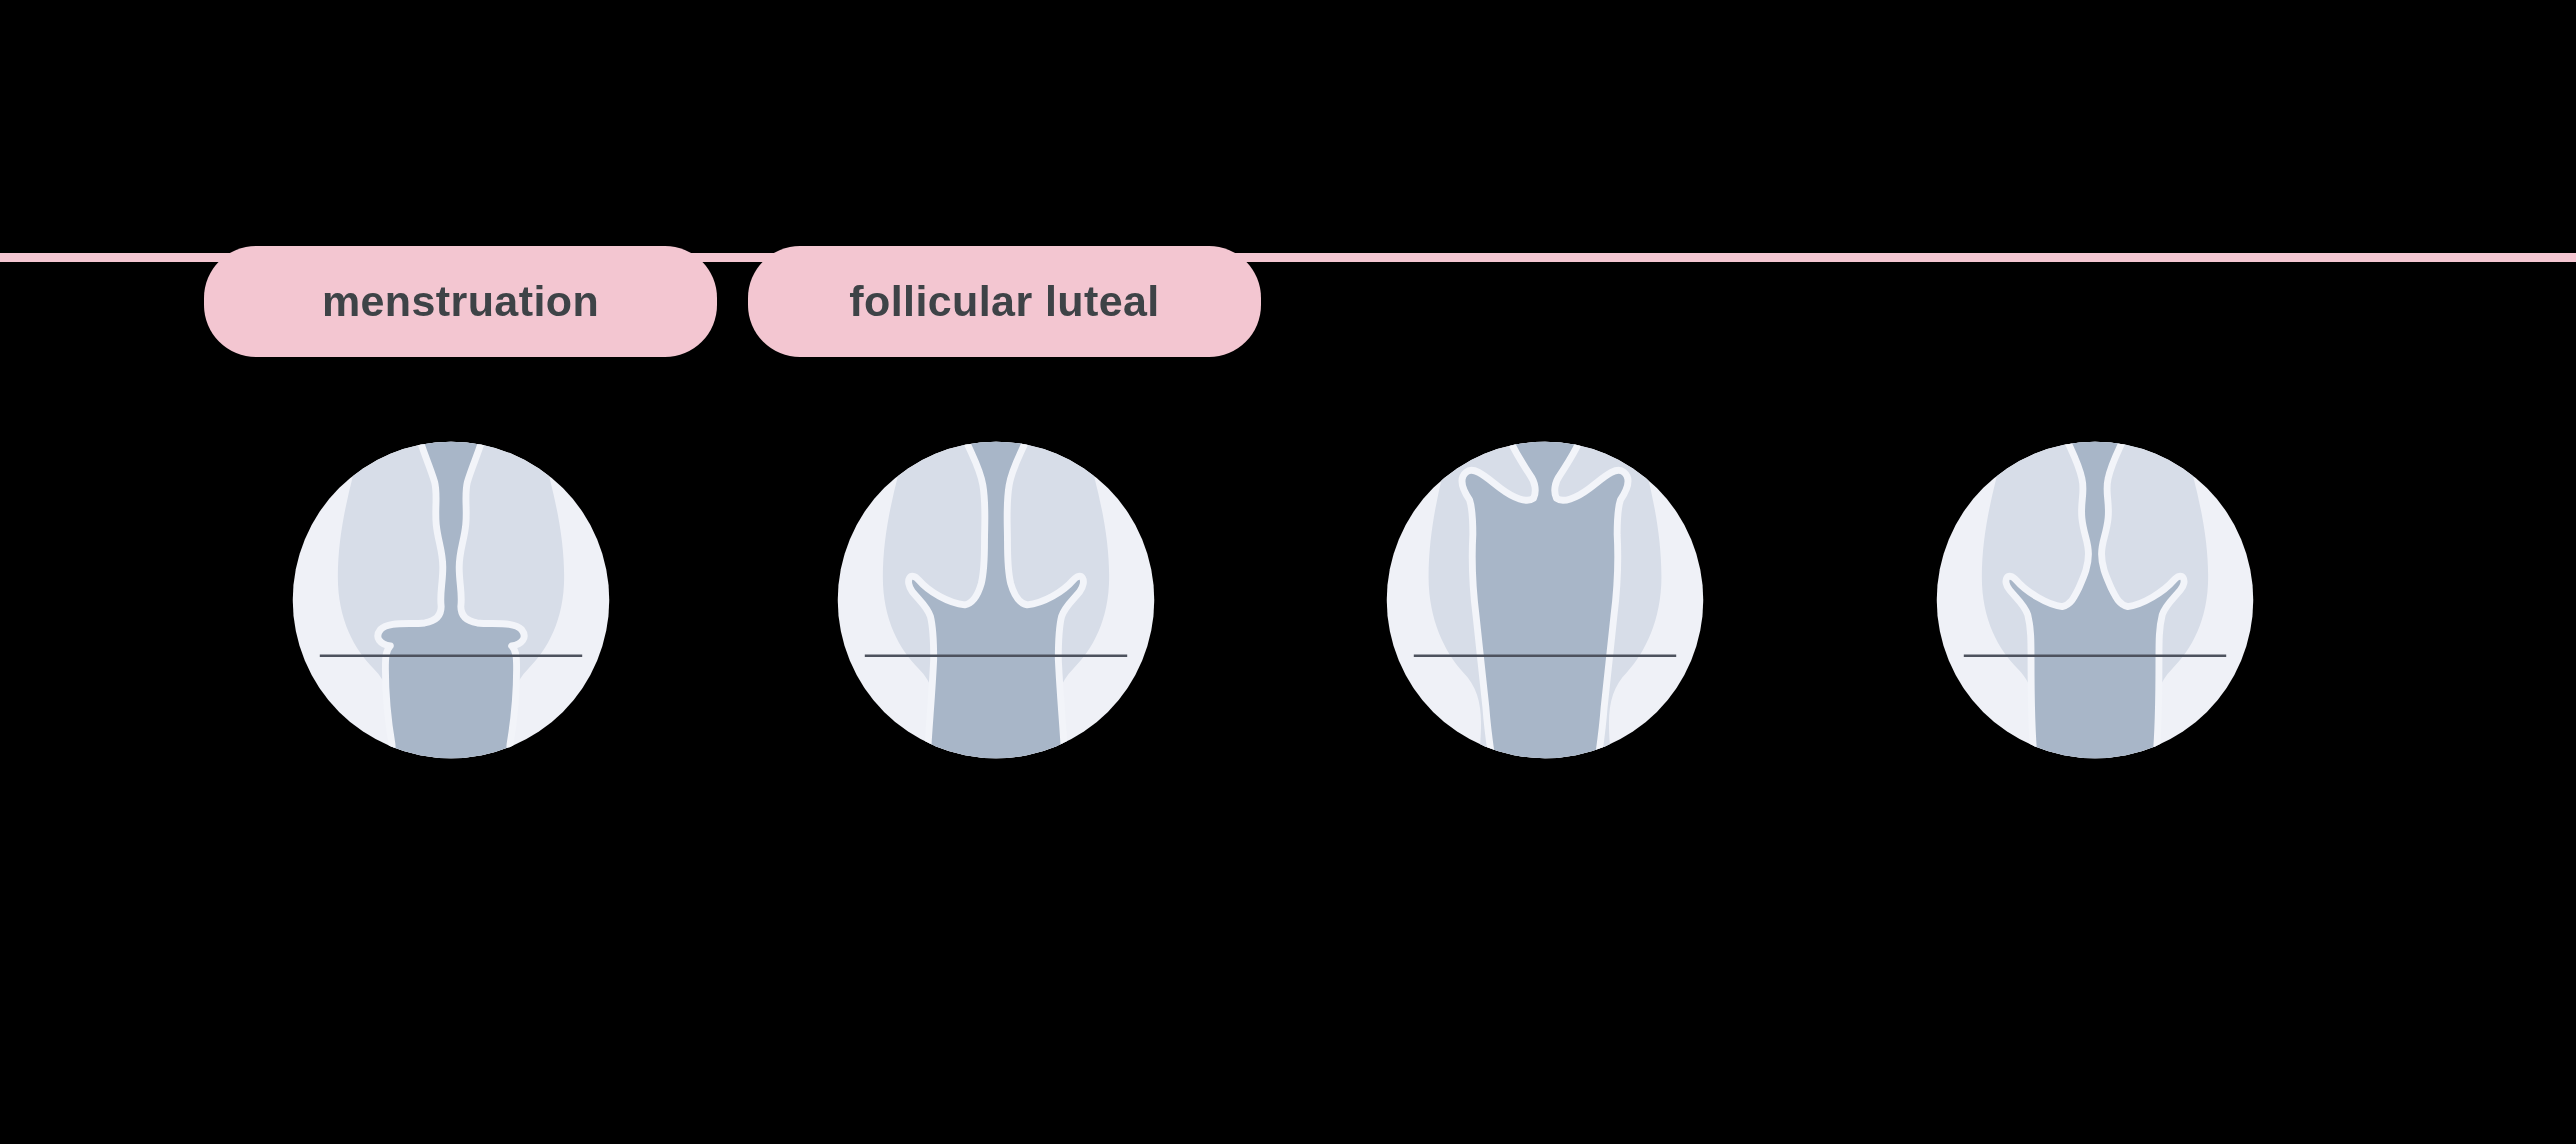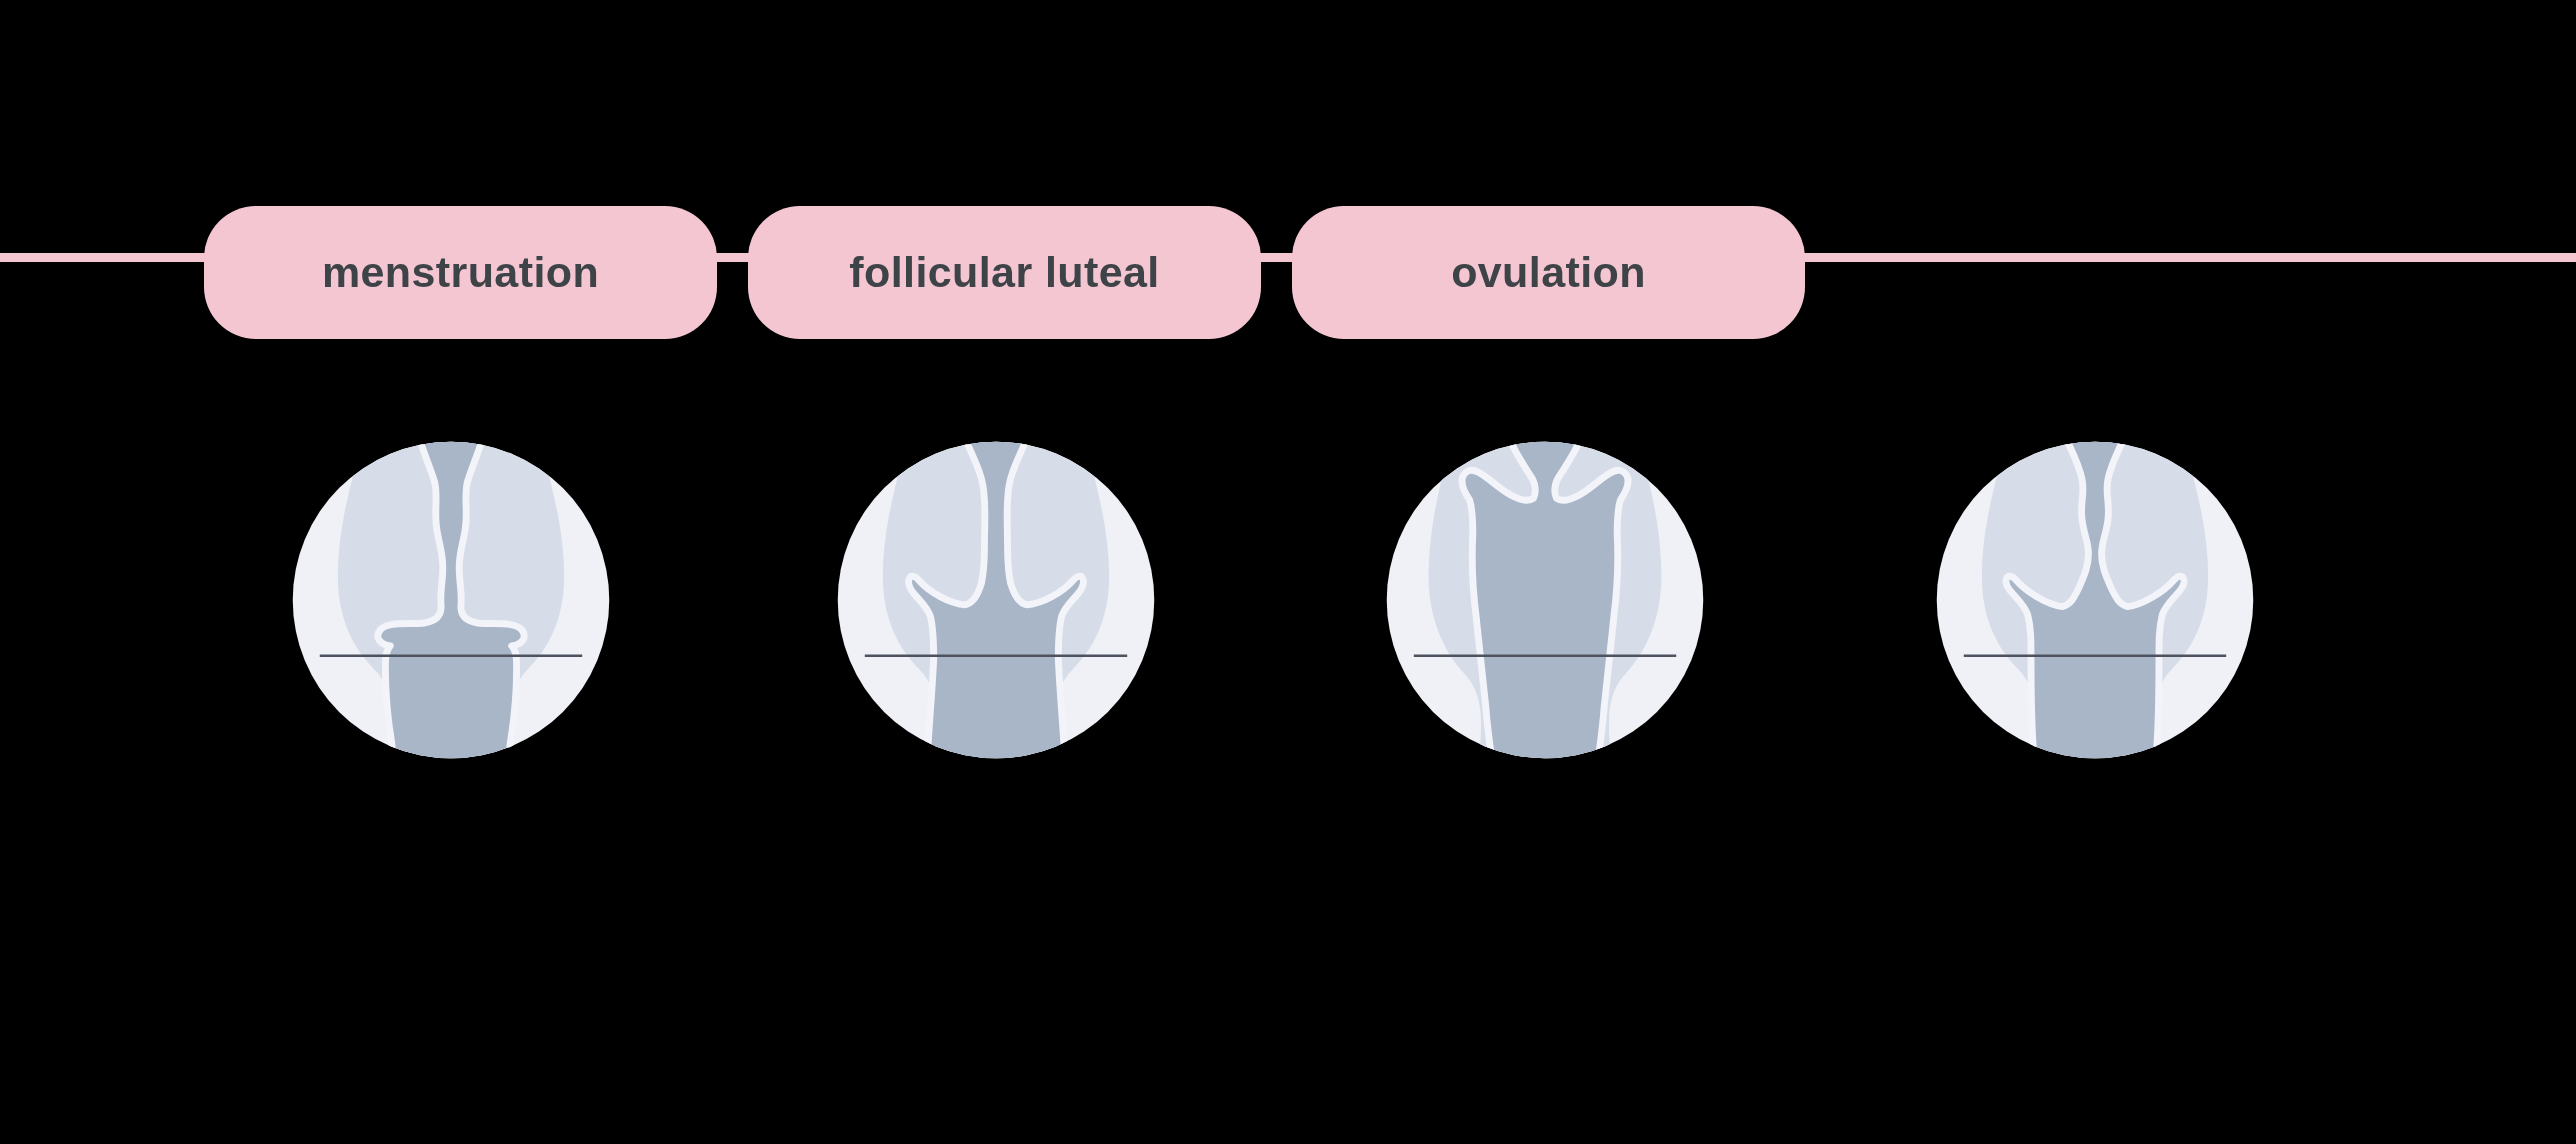--- a/index.html
+++ b/index.html
@@ -28,26 +28,27 @@
   .pills-row {
     position: absolute;
     left: 204px;
     top: 206px;
     display: flex;
     gap: 31px;
     z-index: 2;
   }
   .pill {
     width: 513px;
-    height: 133px;
+    height: 111px;
     border-radius: 52px;
     background: var(--pill_bg, #f3c6d1);
     display: flex;
     align-items: center;
     justify-content: center;
+    margin-top: 40px;
   }
   .pill span {
     font-size: 43px;
     font-weight: 600;
     color: var(--pill_text, #3e4347);
     letter-spacing: 0.4px;
     white-space: nowrap;
   }
   .circle-fig {
     position: absolute;
@@ -83,23 +84,20 @@
 <div class="canvas">
 
   <div class="track-line"></div>
 
   <div class="pills-row">
     <div class="pill">
       <span>menstruation</span>
     </div>
     <div class="pill">
       <span>follicular luteal</span>
-    </div>
-    <div class="pill">
-      <span>ovulation</span>
     </div>
   </div>
 
   <figure class="circle-fig c1">
     <svg viewBox="0 0 200 200" xmlns="http://www.w3.org/2000/svg">
       <defs>
           <clipPath id="clip1">
             <circle cx="100" cy="100" r="96.5"></circle>
           </clipPath>
         </defs>

